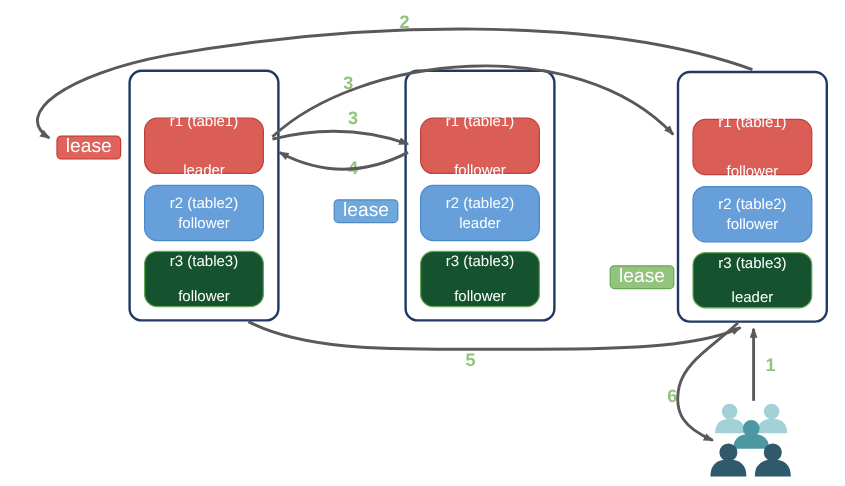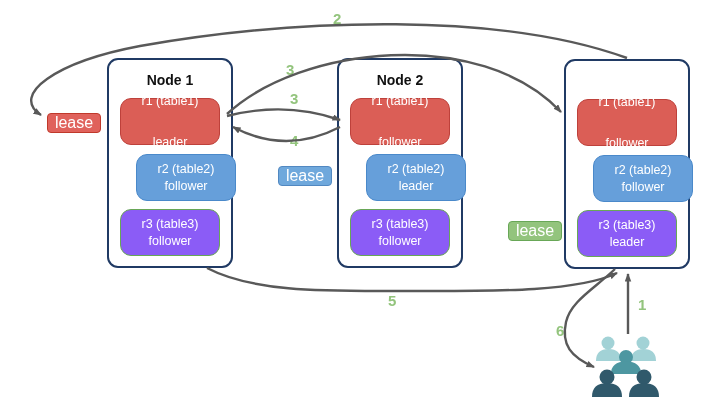--- a/index.html
+++ b/index.html
@@ -9,57 +9,55 @@
   .node{position:absolute;width:126px;height:210px;background:#ffffff;
         border:2px solid #203A64;border-radius:11px;box-sizing:border-box;}
   .node-title{margin-top:12px;text-align:center;font-weight:bold;font-size:14px;color:#111111;}
 
   .replica{position:absolute;left:11px;width:100px;height:47px;border-radius:11px;
            color:#ffffff;font-size:12.5px;text-align:center;line-height:1.3;
            display:flex;flex-direction:column;justify-content:center;
            border:1px solid transparent;box-sizing:border-box;}
   .replica.red{background:#DB5E56;border-color:#BE413B;}
   .replica.blue{background:#669FDA;border-color:#4A89CA;}
-  .replica.green{background:#8b5cf6;border-color:#68A757;}
-  .pos-r1{top:38px;gap:24px;} .pos-r2{top:94px;margin-left:16px;} .pos-r3{top:149px;}
+  .replica.green{background:#14532d;border-color:#68A757;justify-content:space-between;}
+  .pos-r1{top:38px;gap:24px;} .pos-r2{top:94px;} .pos-r3{top:149px;}
 
   .lease{position:absolute;width:54px;height:20px;box-sizing:border-box;
          border-radius:4px;color:#ffffff;font-size:16px;line-height:18px;
          text-align:center;border:1px solid transparent;}
   .lease.red{background:#E0625C;border-color:#C0392B;}
   .lease.blue{background:#6FA8DC;border-color:#5188C1;}
   .lease.green{background:#93C47D;border-color:#68A757;}
 
   .step{position:absolute;font-weight:bold;font-size:15px;color:#93C47D;}
 
   svg.overlay{position:absolute;left:0;top:0;pointer-events:none;}
 </style>
 </head>
 <body>
 
 <div class="canvas">
 
   <div class="node" style="left:107px;top:58px;">
-    <div class="node-title">Node 1</div>
     <div class="replica red pos-r1">
       <span>r1 (table1)</span>
       <span>leader</span>
     </div>
     <div class="replica blue pos-r2">
       <span>r2 (table2)</span>
       <span>follower</span>
     </div>
     <div class="replica green pos-r3">
       <span>r3 (table3)</span>
       <span>follower</span>
     </div>
   </div>
 
   <div class="node" style="left:337px;top:58px;">
-    <div class="node-title">Node 2</div>
     <div class="replica red pos-r1">
       <span>r1 (table1)</span>
       <span>follower</span>
     </div>
     <div class="replica blue pos-r2">
       <span>r2 (table2)</span>
       <span>leader</span>
     </div>
     <div class="replica green pos-r3">
       <span>r3 (table3)</span>

